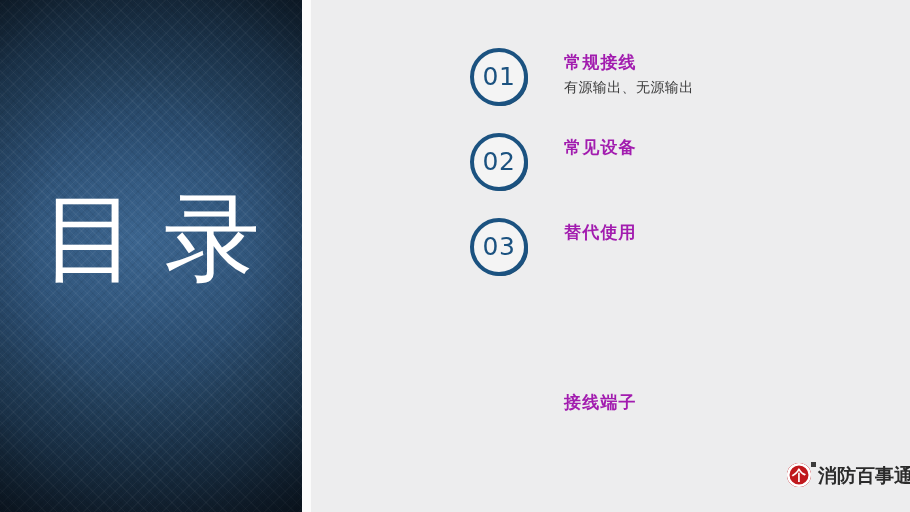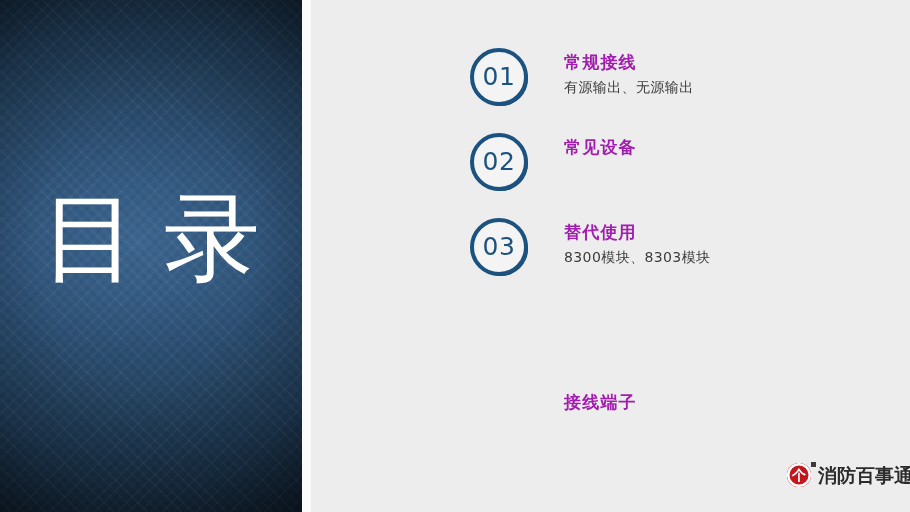--- a/index.html
+++ b/index.html
@@ -281,21 +281,20 @@
       <div class="toc-title">常见设备</div>
     </div>
 
     <div class="toc-item" style="top:218px;">
       <div class="badge">
         <div class="badge-shadow"></div>
         <div class="badge-ring"></div>
         <div class="badge-num">03</div>
       </div>
       <div class="toc-title">替代使用</div>
-      <div class="toc-sub">8300模块、8303模块</div>
     </div>
 
 
     <div class="toc-item" style="top:388px;">
       <div class="toc-title">接线端子</div>
     </div>
 
   </div>
 
   <div id="brand-logo">

